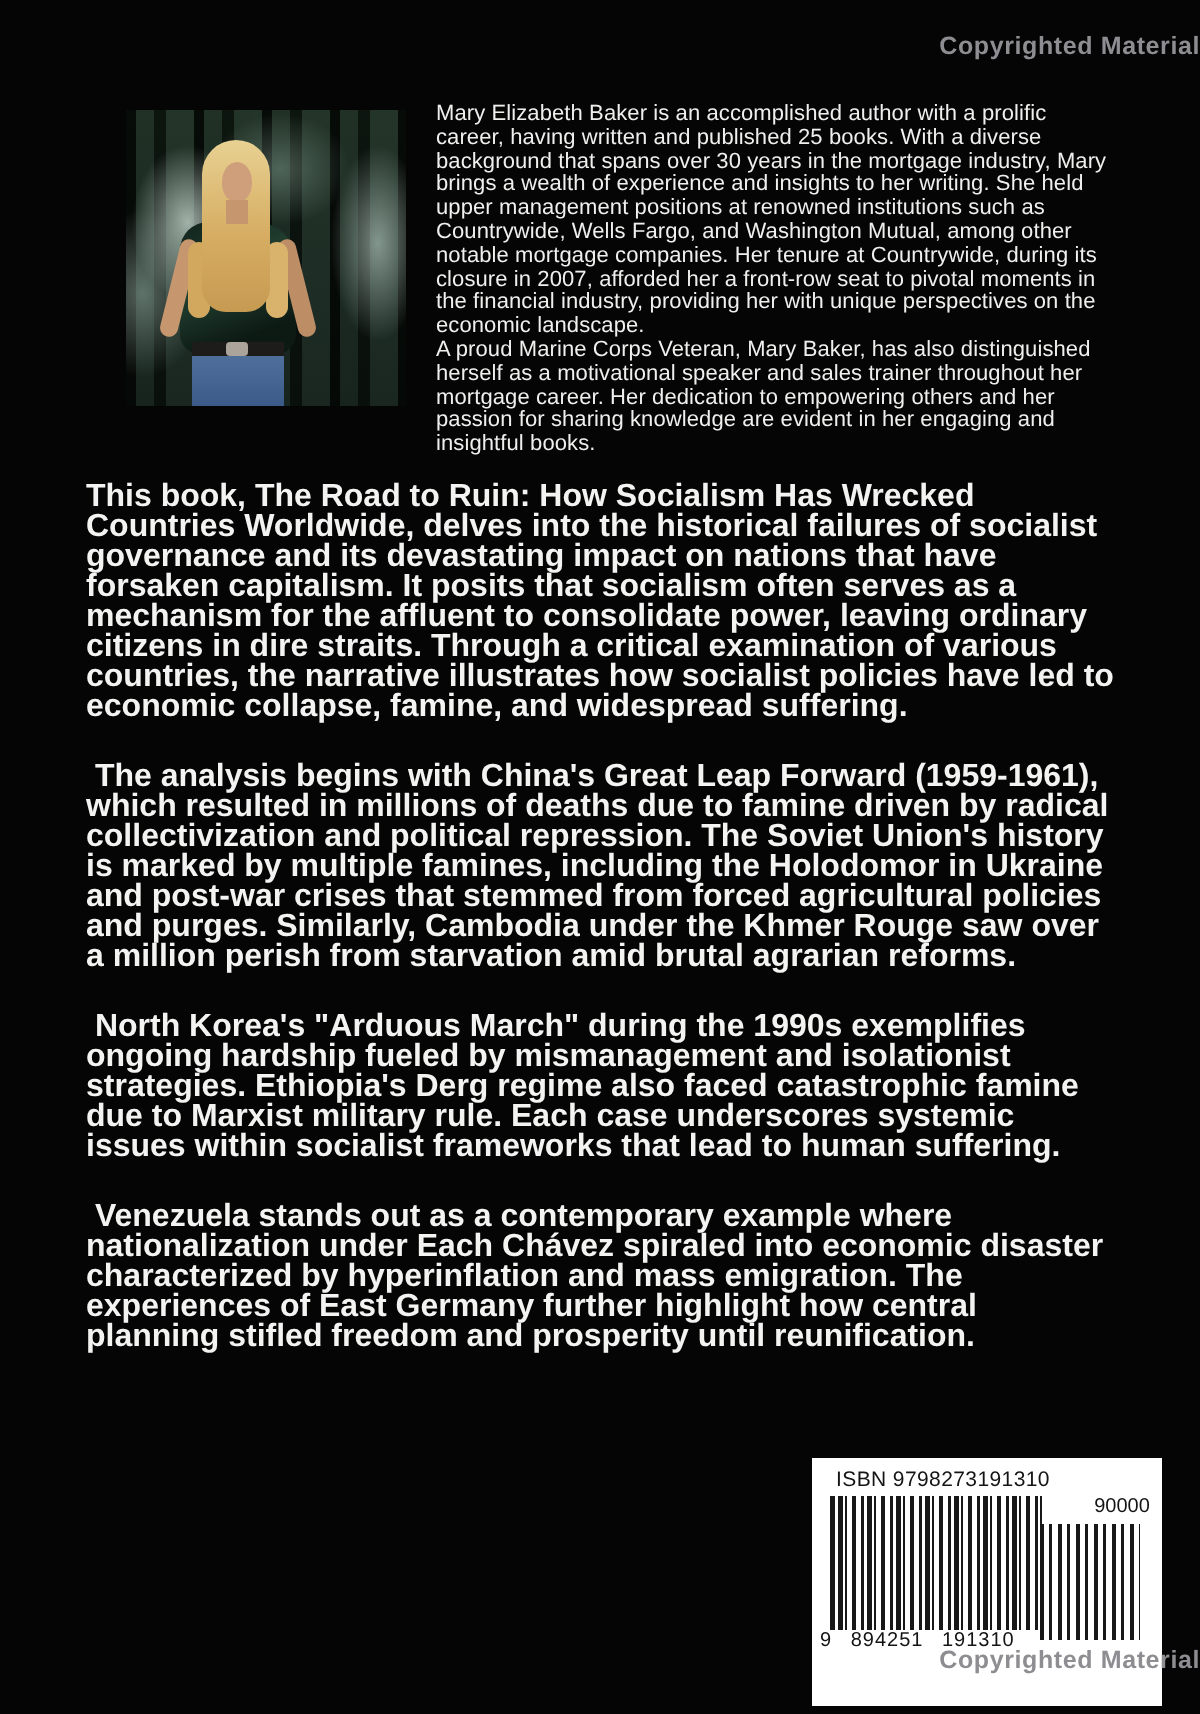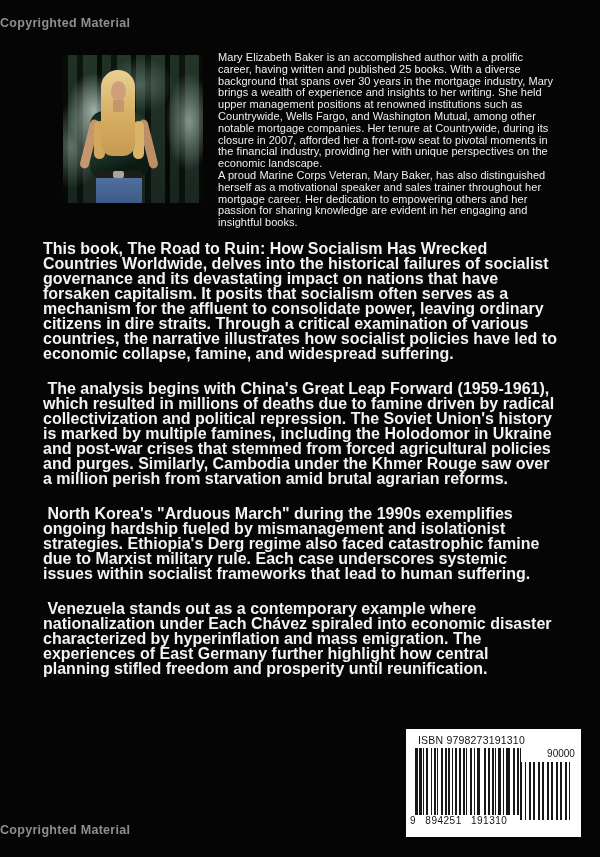--- a/index.html
+++ b/index.html
@@ -8,21 +8,21 @@
     background: #050506;
     font-family: "Liberation Sans", sans-serif;
     position: relative;
     overflow: hidden;
   }
 
   
   .copyright {
     position: absolute;
     left: 0; width: 600px;
-    text-align: left;
+    text-align: right;
     color: #8e8e92;
     font-size: 12.5px;
     font-weight: bold;
     letter-spacing: 0.3px;
   }
   .copyright.top { top: 16px; }
   .copyright.bottom { top: 823px; }
 
   
   .photo {
@@ -96,21 +96,21 @@
     font-size: 16px;
     line-height: 15px;
     font-weight: bold;
   }
   .synopsis p { margin: 0 0 20px 0; white-space: pre-wrap; }
 
   
   .barcode-box {
     position: absolute;
     left: 406px; top: 729px;
-    width: 175px; height: 108px;
+    width: 175px; height: 124px;
     background: #ffffff;
   }
   .barcode-box * { position: absolute; }
   .isbn-label {
     left: 12px; top: 5px;
     font-size: 10.5px; color: #141414; letter-spacing: 0.2px;
     white-space: nowrap;
   }
   .ean-bars {
     left: 9px; top: 19px; width: 104px; height: 67px;

